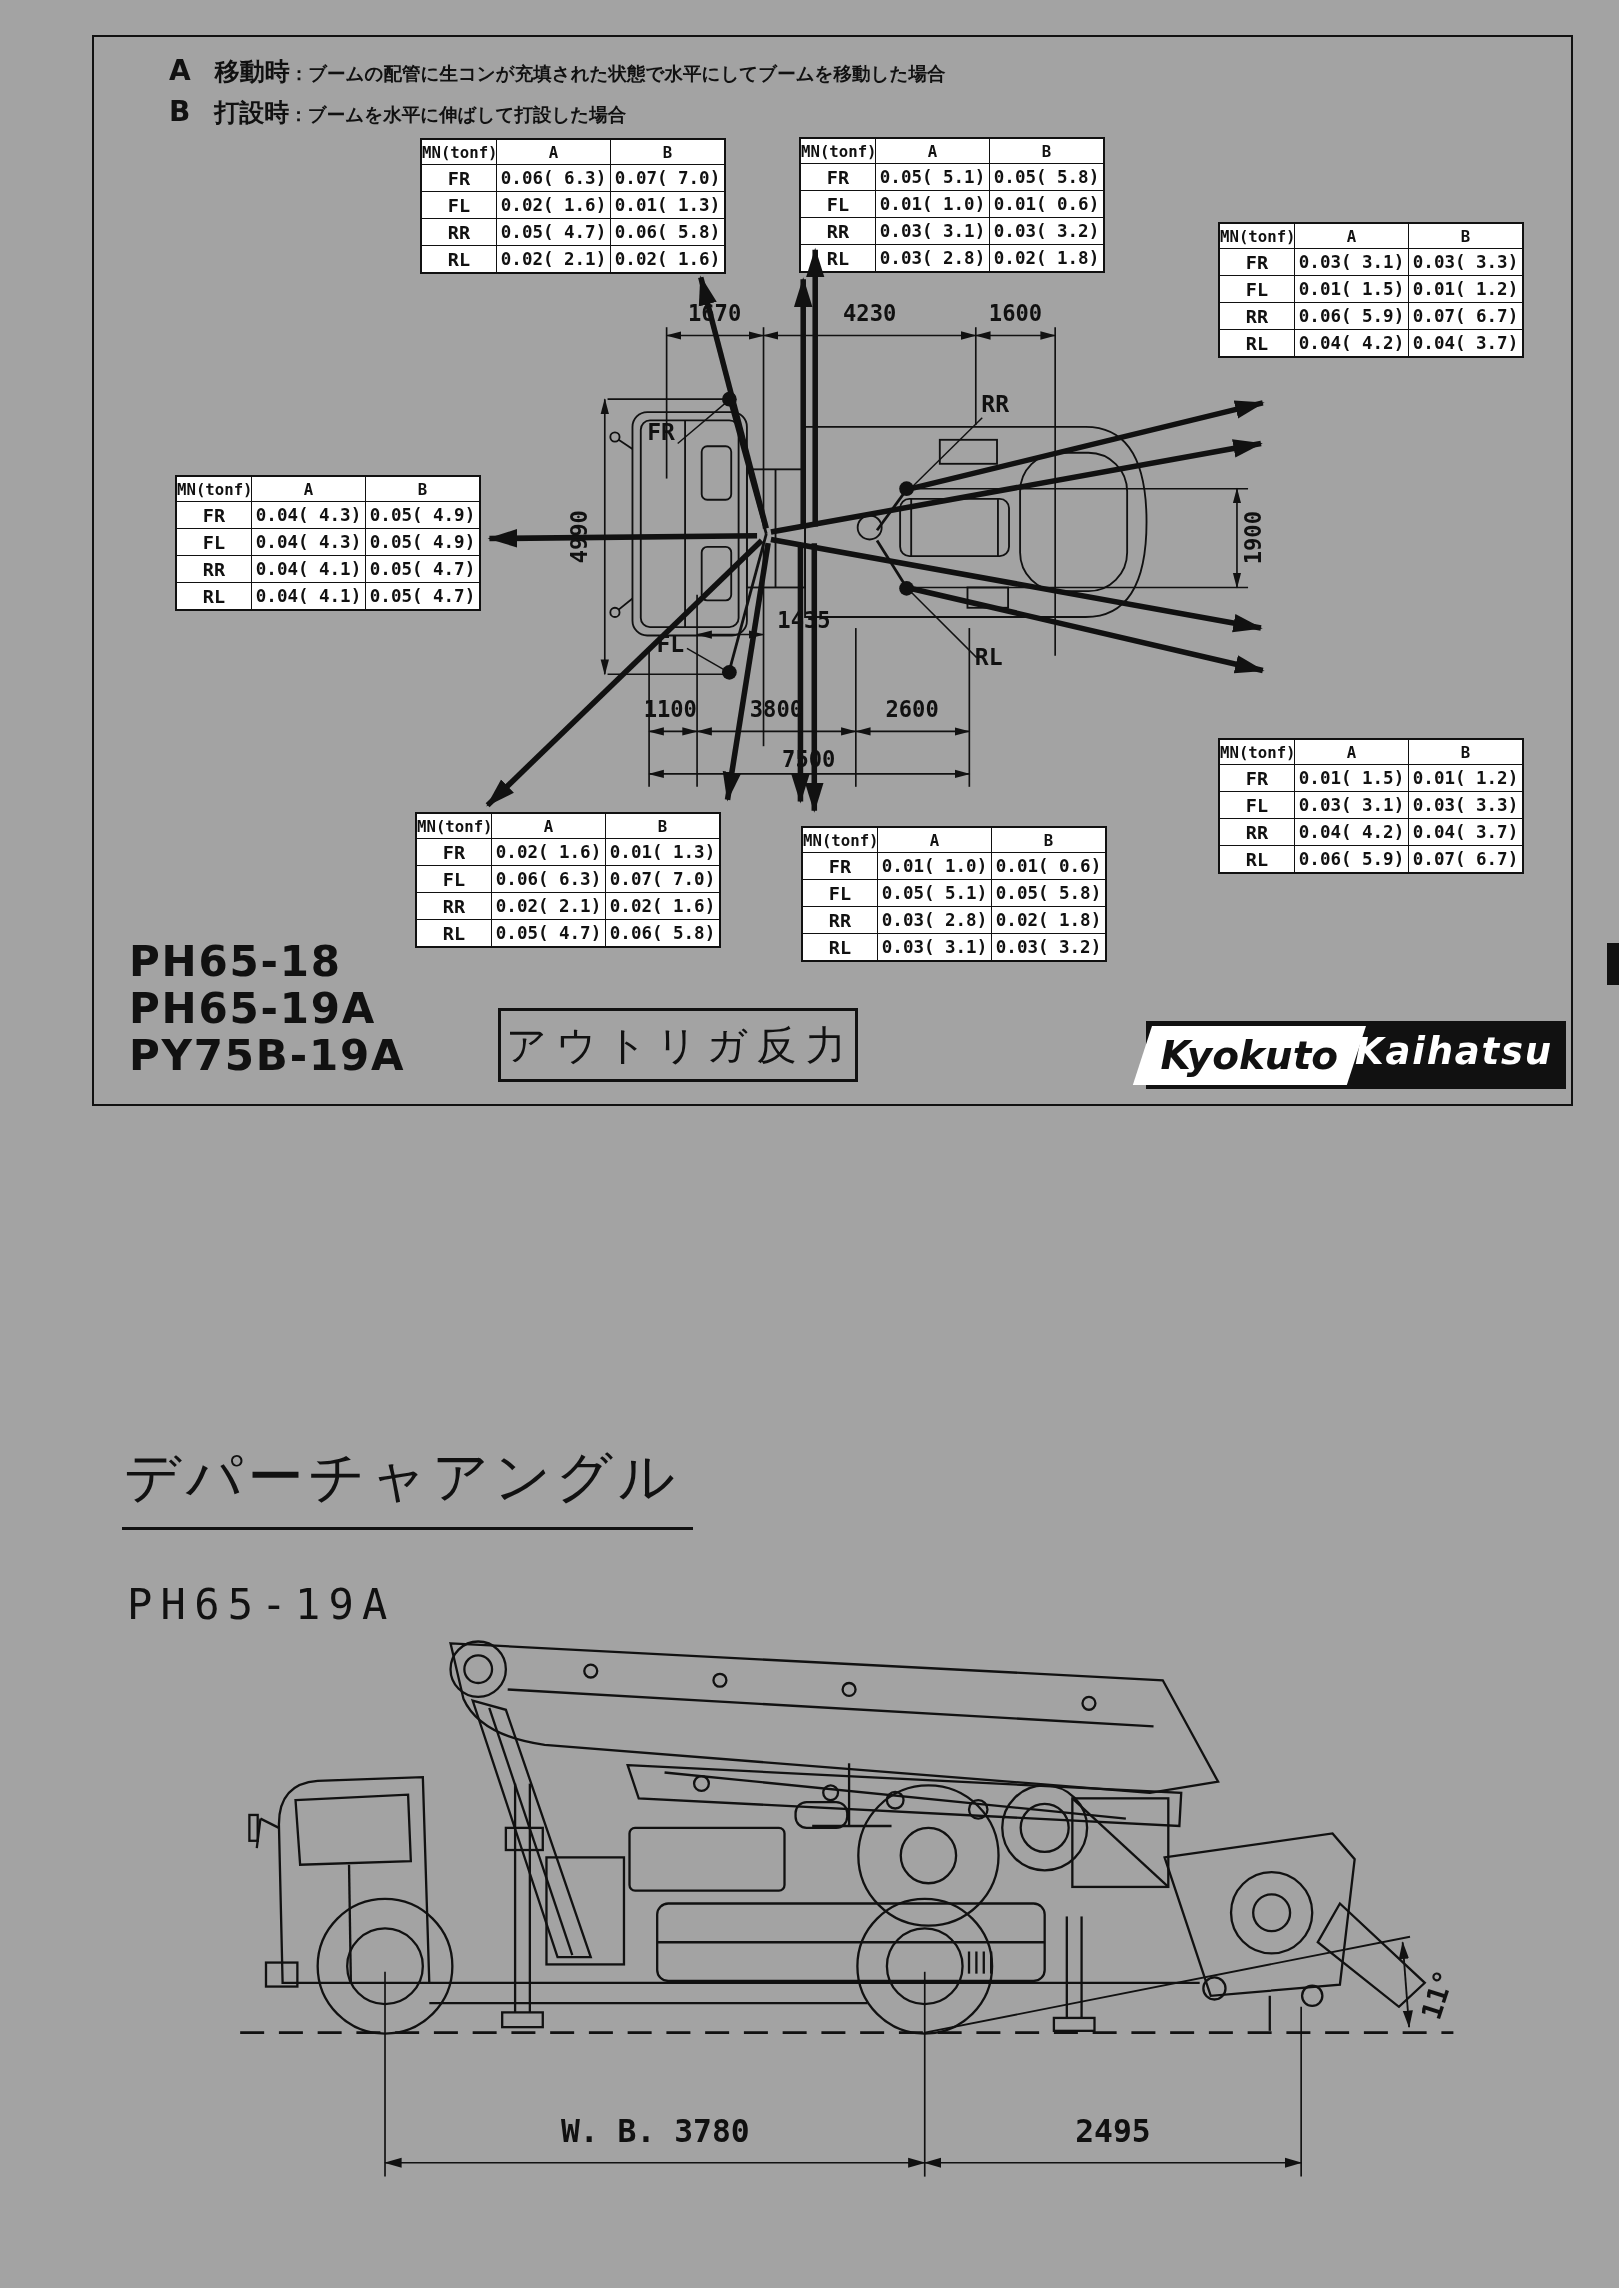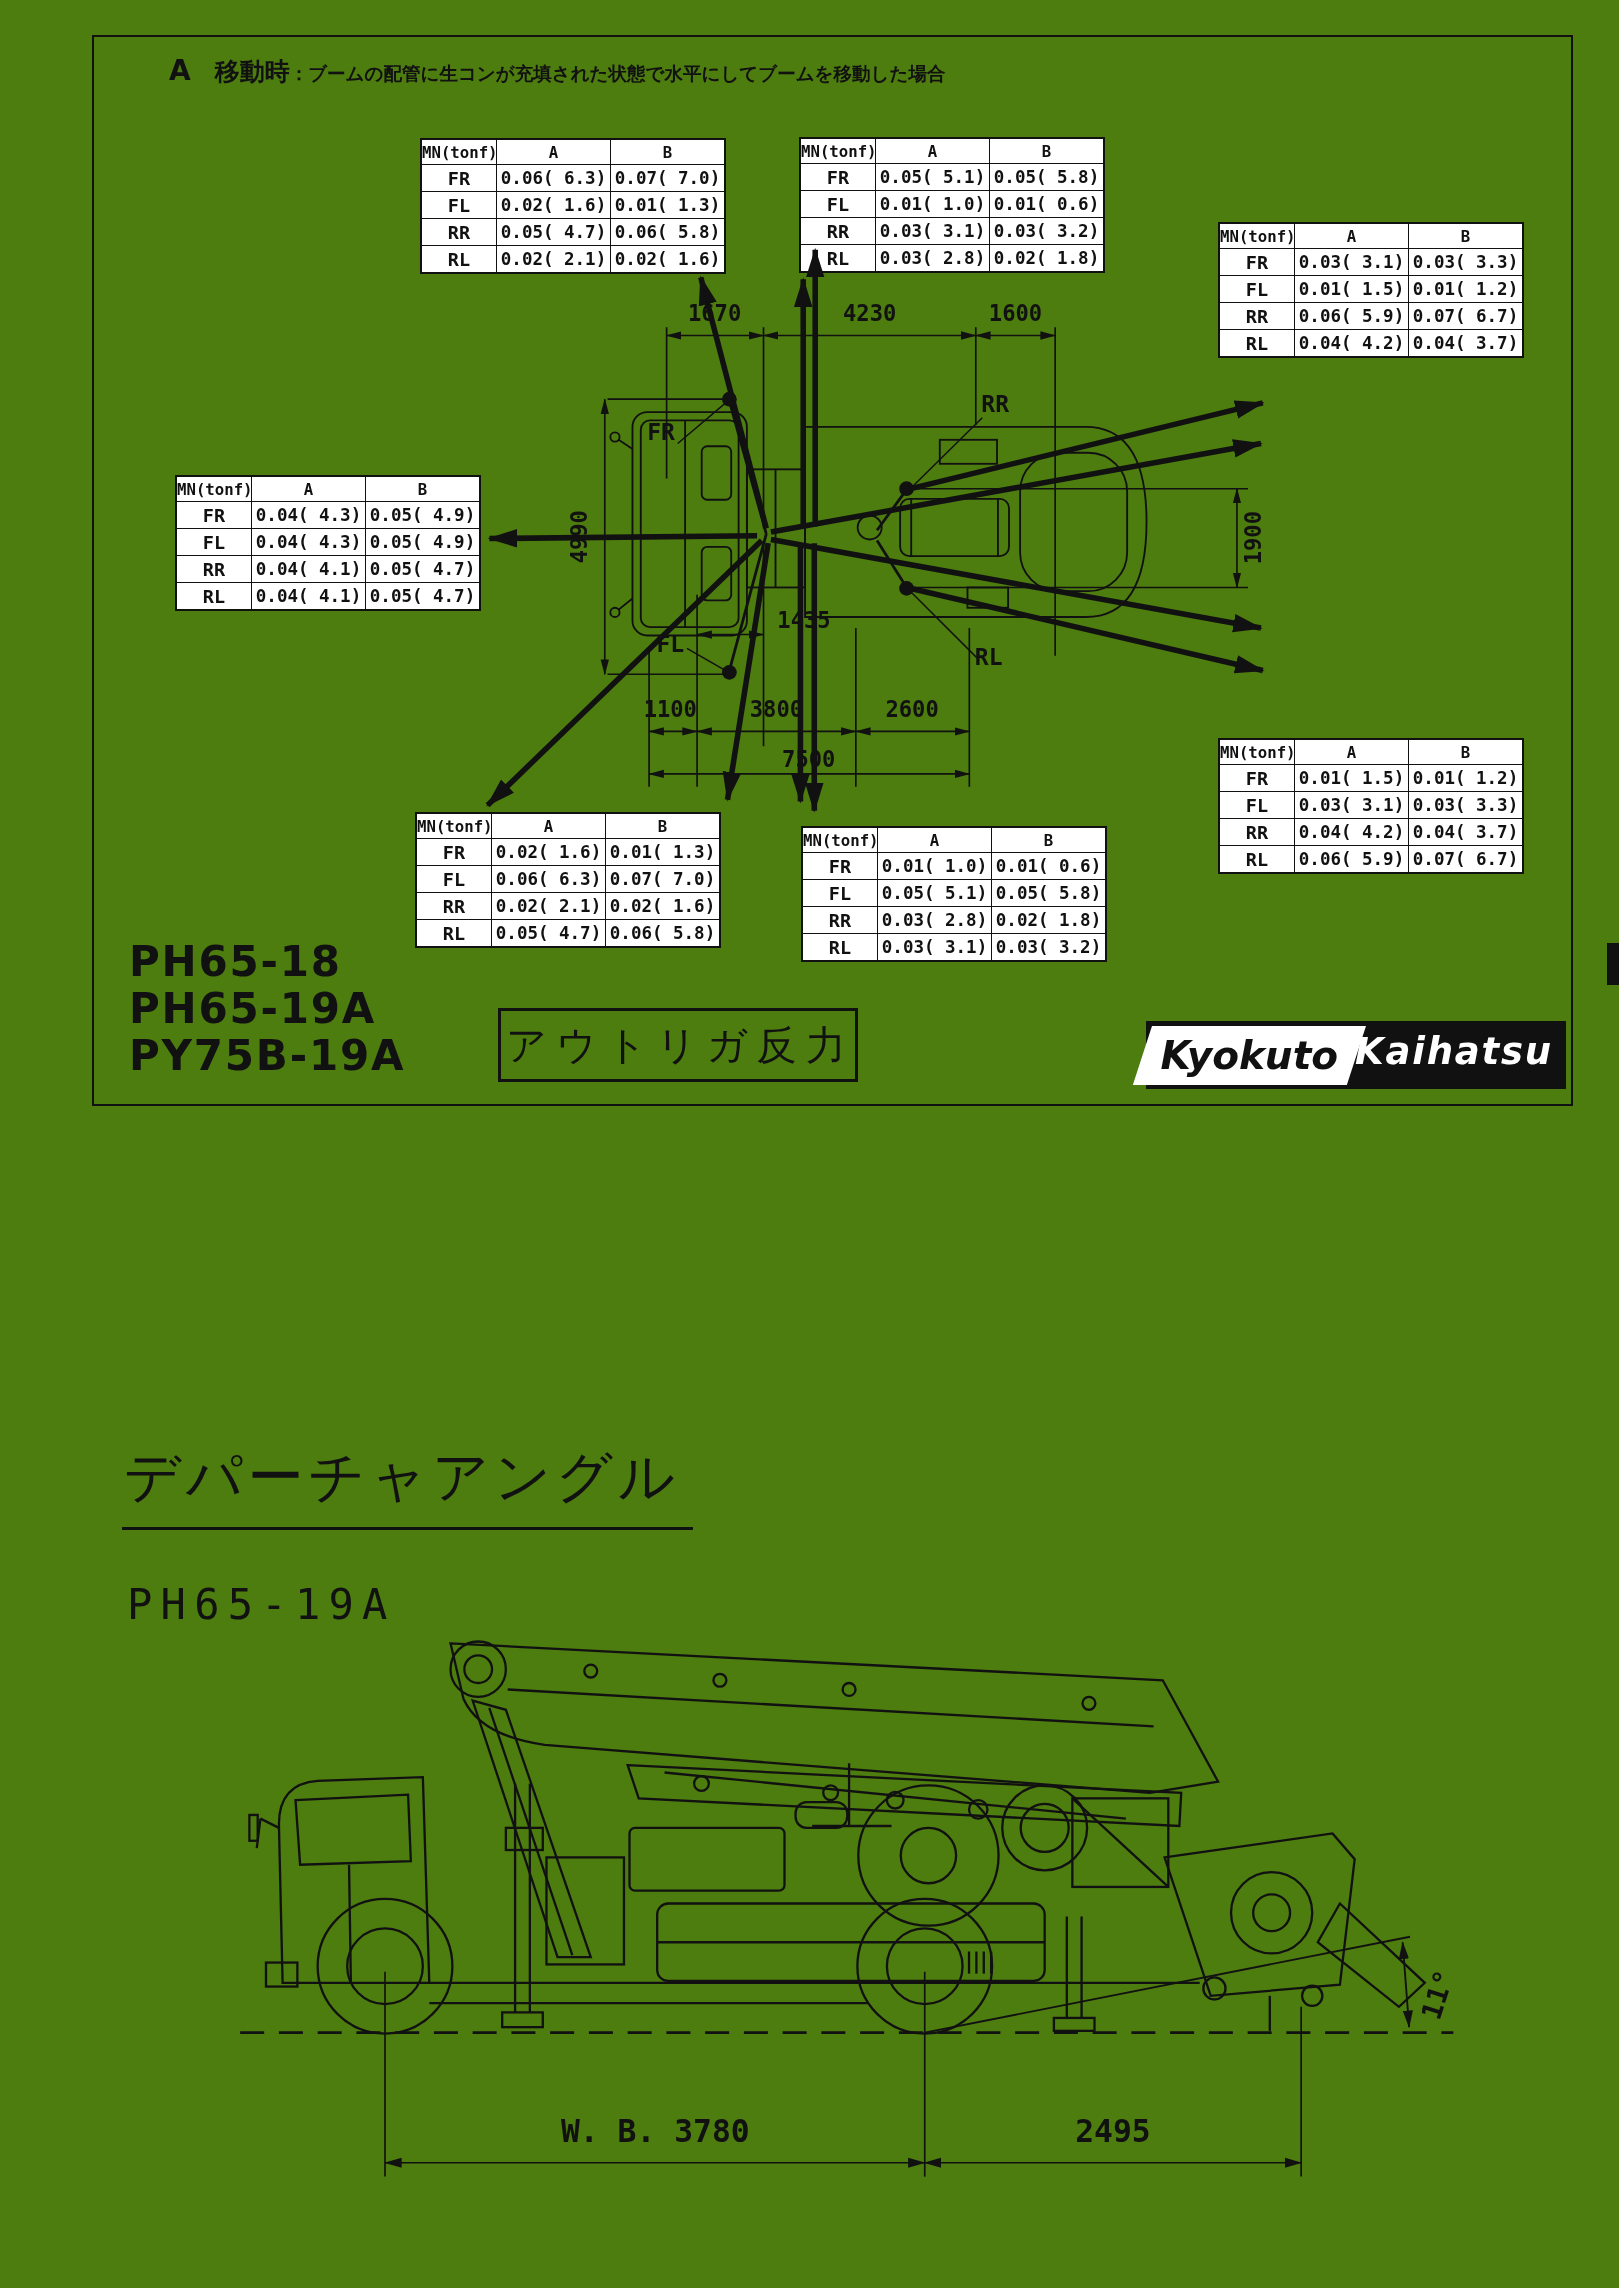--- a/index.html
+++ b/index.html
@@ -1,16 +1,16 @@
 <!DOCTYPE html>
 <html style="font-size:14.8px"><head>
 <meta charset="utf-8">
 <style>
   html,body{margin:0;padding:0;background:#e8e8e8;}
-  #page{position:relative;width:1620px;height:2289px;background:#4d7c0f;color:#111;
+  #page{position:relative;width:1620px;height:2289px;background:#a3a3a3;color:#111;
         font-family:"DejaVu Sans",sans-serif;overflow:hidden;}
   .abs{position:absolute;}
   
   #frame{left:92px;top:35px;width:1477px;height:1067px;border:2.8px solid #111;}
   .edge-tick{left:1607px;top:943px;width:13px;height:42px;background:#111;}
   
   #notes{left:169px;top:52px;line-height:37px;white-space:nowrap;}
   .note-key{font-size:28px;font-weight:bold;margin-right:24px;}
   .note-term{font-size:25px;font-weight:bold;}
   .note-desc{font-size:18.5px;font-weight:bold;}
@@ -50,20 +50,23 @@
 <body>
 
 <div id="page">
 
   <div id="frame" class="abs"></div>
   <div class="edge-tick abs"></div>
 
   <div id="notes" class="abs">
     <div class="note-line">
       <span class="note-key">A</span><span class="note-term">移動時</span><span class="note-desc">：ブームの配管に生コンが充填された状態で水平にしてブームを移動した場合</span>
+    </div>
+    <div class="note-line">
+      <span class="note-key">B</span><span class="note-term">打設時</span><span class="note-desc">：ブームを水平に伸ばして打設した場合</span>
     </div>
   </div>
 
   <div class="rtable abs" style="left:420px;top:138px">
       <table>
         <tbody>
           <tr>
             <td>MN(tonf)</td>
             <td>A</td>
             <td>B</td>

